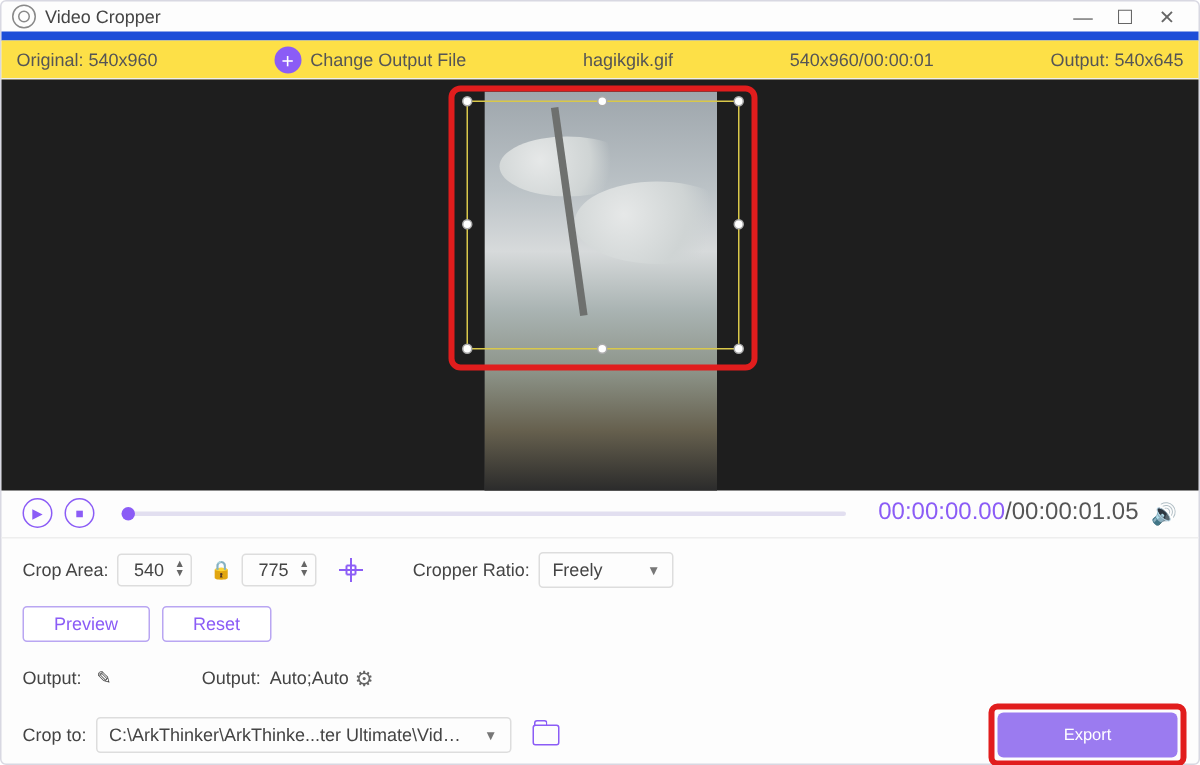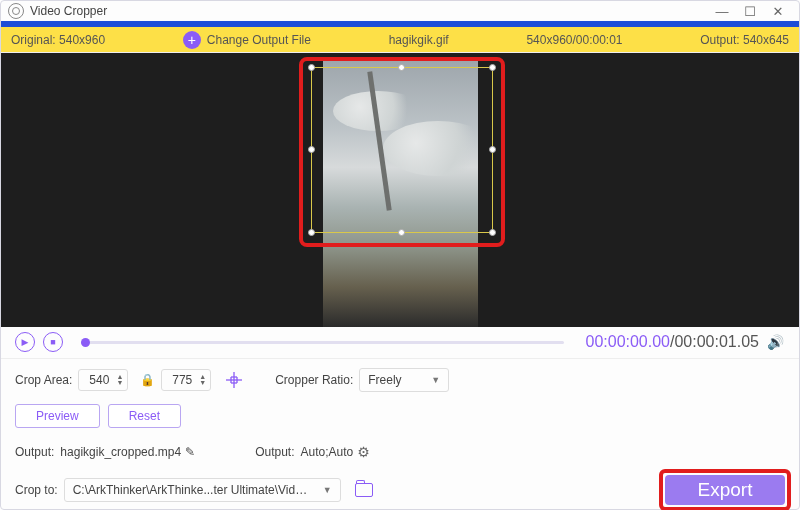--- a/index.html
+++ b/index.html
@@ -46,21 +46,21 @@
   .centericon svg line { stroke:#8b5cf6; stroke-width:1.3; }
   .dropdown { display:inline-flex; align-items:center; border:1px solid #ddd; height:24px; padding:0 8px; margin-right:8px; border-radius:3px; cursor:pointer; min-width:90px; justify-content:space-between; font-size:12px; color:#444; }
   .dropdown .chev { font-size:9px; color:#777; margin-left:10px; }
   .smallbtn { border:1px solid #b9a6f2; color:#8b5cf6; background:#fff; height:24px; padding:0 20px; border-radius:3px; font-size:12px; cursor:pointer; margin-right:8px; }
   .gearicon { color:#666; font-size:14px; margin-left:4px; cursor:pointer; }
   .pencil { color:#444; font-size:12px; margin-left:4px; cursor:pointer; }
   .folder { width:18px; height:14px; display:inline-block; position:relative; cursor:pointer; margin-left:6px; }
   .folder::before { content:''; position:absolute; inset:0; border:1.5px solid #8b5cf6; border-radius:2px; }
   .folder::after { content:''; position:absolute; width:7px; height:3px; border:1.5px solid #8b5cf6; border-bottom:none; border-radius:2px 2px 0 0; top:-3px; left:1px; }
   .exportwrap { position:relative; margin-left:auto; }
-  .exportbtn { background:#9b7bf0; color:#fff; border:none; height:30px; width:120px; border-radius:4px; font-size:19px; cursor:pointer; }
+  .exportbtn { background:#9b7bf0; color:#fff; border:none; height:30px; width:120px; border-radius:4px; font-size:11px; cursor:pointer; }
   .hl-export { top:-6px; left:-6px; right:-6px; bottom:-6px; width:auto; height:auto; border-radius:6px; }
   .gap30{width:30px}
 </style>
 </head>
 <body>
 
 <div class="window">
 
   <div class="titlebar">
     <span class="appicon"></span>
@@ -159,21 +159,20 @@
       </span>
     </div>
 
     <div class="row">
       <button class="smallbtn">Preview</button>
       <button class="smallbtn">Reset</button>
     </div>
 
     <div class="row">
       <span class="lbl">Output:</span>
-      <span>hagikgik_cropped.mp4</span>
       <span class="pencil">✎</span>
       <span style="width:60px"></span>
       <span class="lbl">Output:</span>
       <span>Auto;Auto</span>
       <span class="gearicon">⚙</span>
     </div>
 
     <div class="row" style="margin-bottom:4px">
       <span class="lbl">Crop to:</span>
       <span class="dropdown" style="min-width:270px">

